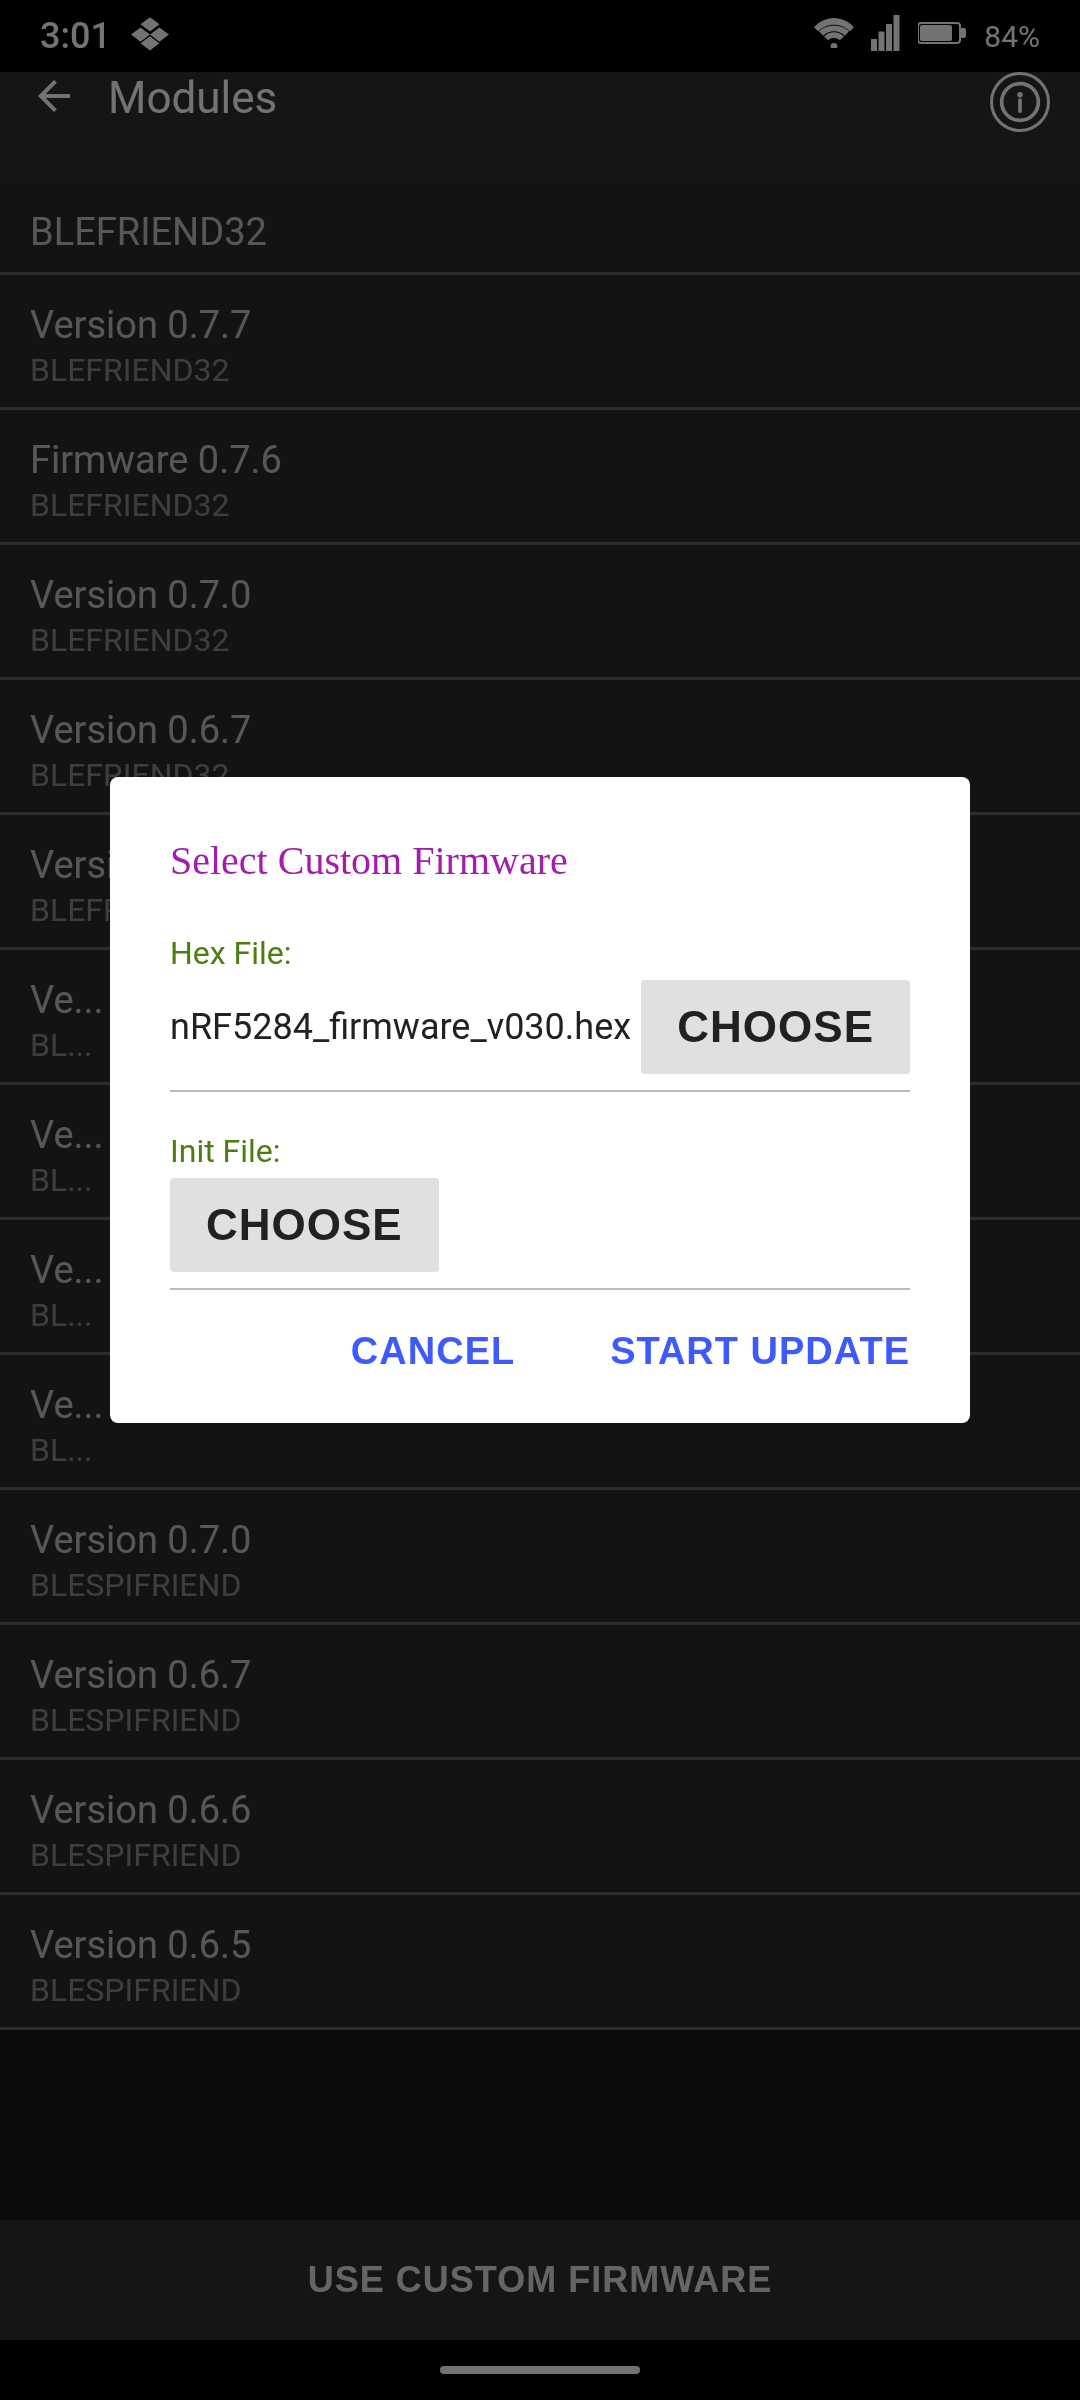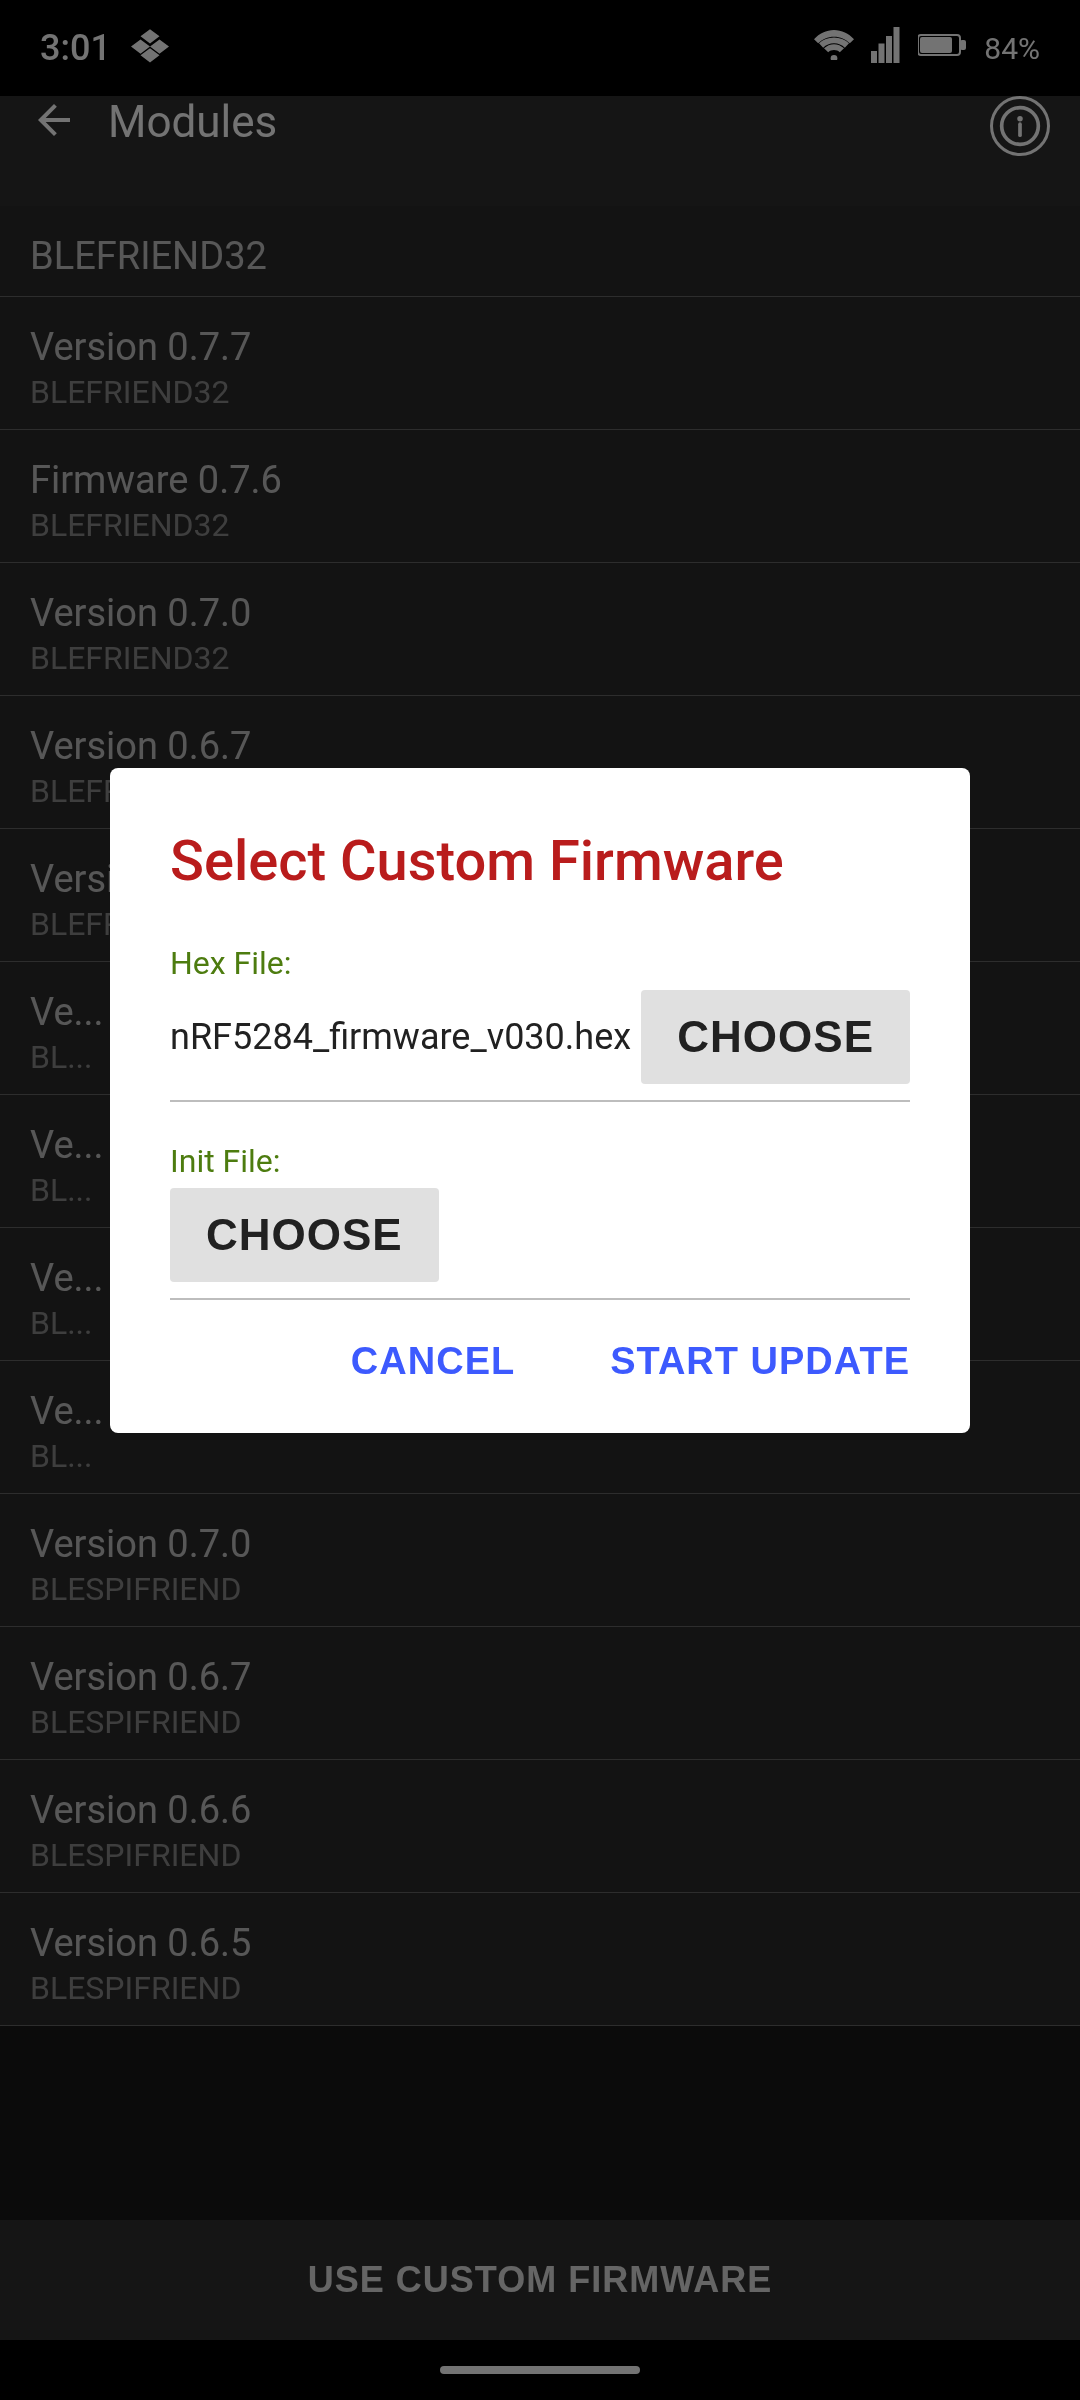--- a/index.html
+++ b/index.html
@@ -10,21 +10,21 @@
       height: 2400px;
       background: #1a1a1a;
       font-family: 'Roboto', Arial, sans-serif;
       overflow: hidden;
       position: relative;
     }
 
     
     .status-bar {
       width: 100%;
-      height: 96px;
+      height: 72px;
       background: #000;
       display: flex;
       align-items: center;
       justify-content: space-between;
       padding: 15px 40px;
     }
 
     .status-bar-left {
       display: flex;
       align-items: center;
@@ -97,21 +97,21 @@
 
     
     .bg-list {
       width: 100%;
       background: #303030;
       opacity: 0.85;
     }
 
     .list-item {
       padding: 28px 22px 18px 30px;
-      border-bottom: 1px solid #737373;
+      border-bottom: 3px solid #737373;
     }
 
     .list-version {
       color: #e0e0e0;
       font-size: 38px;
       font-weight: 400;
     }
 
     .list-device {
       color: #9e9e9e;
@@ -160,24 +160,25 @@
     .dialog {
       background: #ffffff;
       width: 860px;
       border-radius: 8px;
       padding: 60px 60px 50px 60px;
       position: relative;
       top: -100px;
     }
 
     .dialog-title {
-      font-size: 56px;
-      color: #b91c1c;
+      font-size: 40px;
+      color: #a21caf;
       font-weight: 500;
       margin-bottom: 50px;
+      font-family: Liberation Serif, serif;
     }
 
     .file-section {
       margin-bottom: 30px;
     }
 
     .file-label {
       color: #4d7c0f;
       font-size: 32px;
       margin-bottom: 8px;

